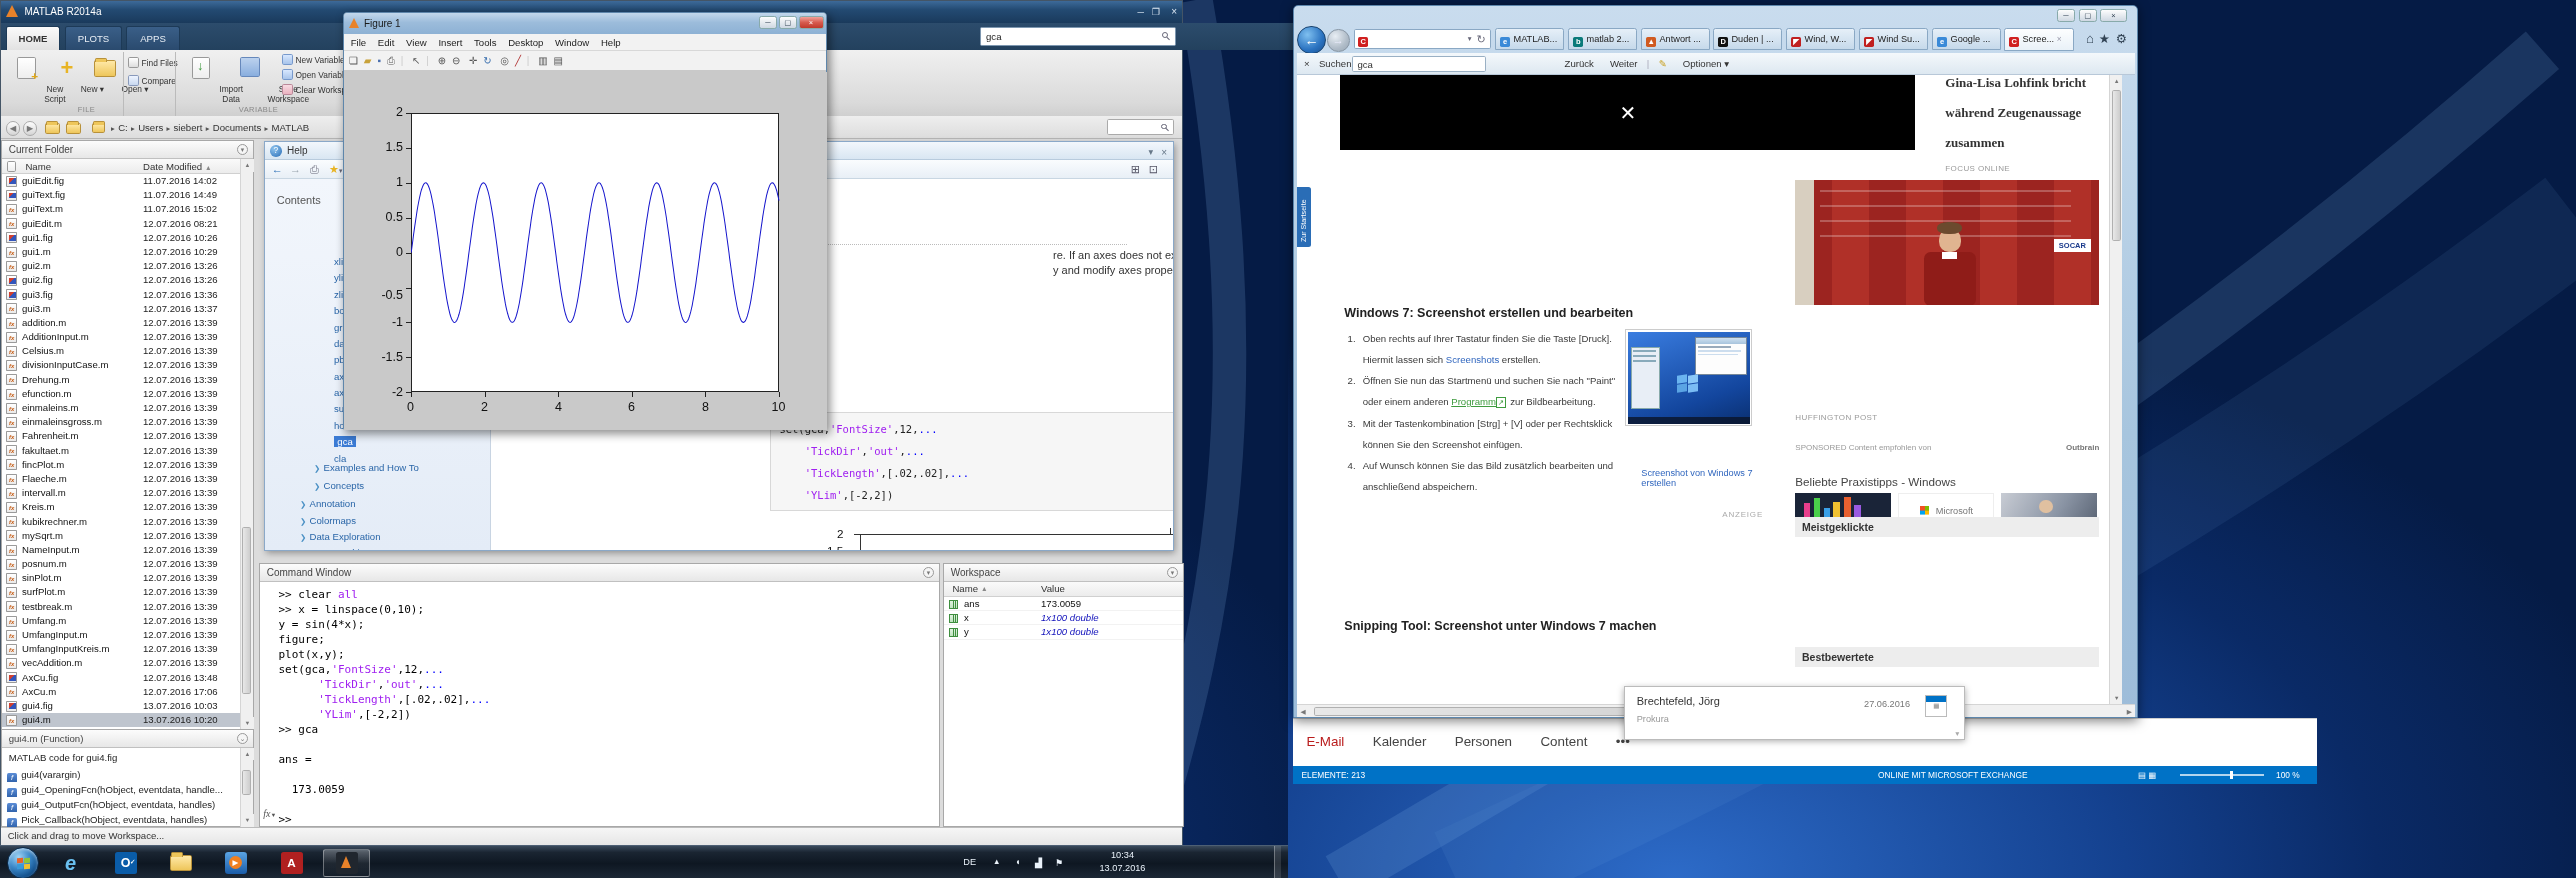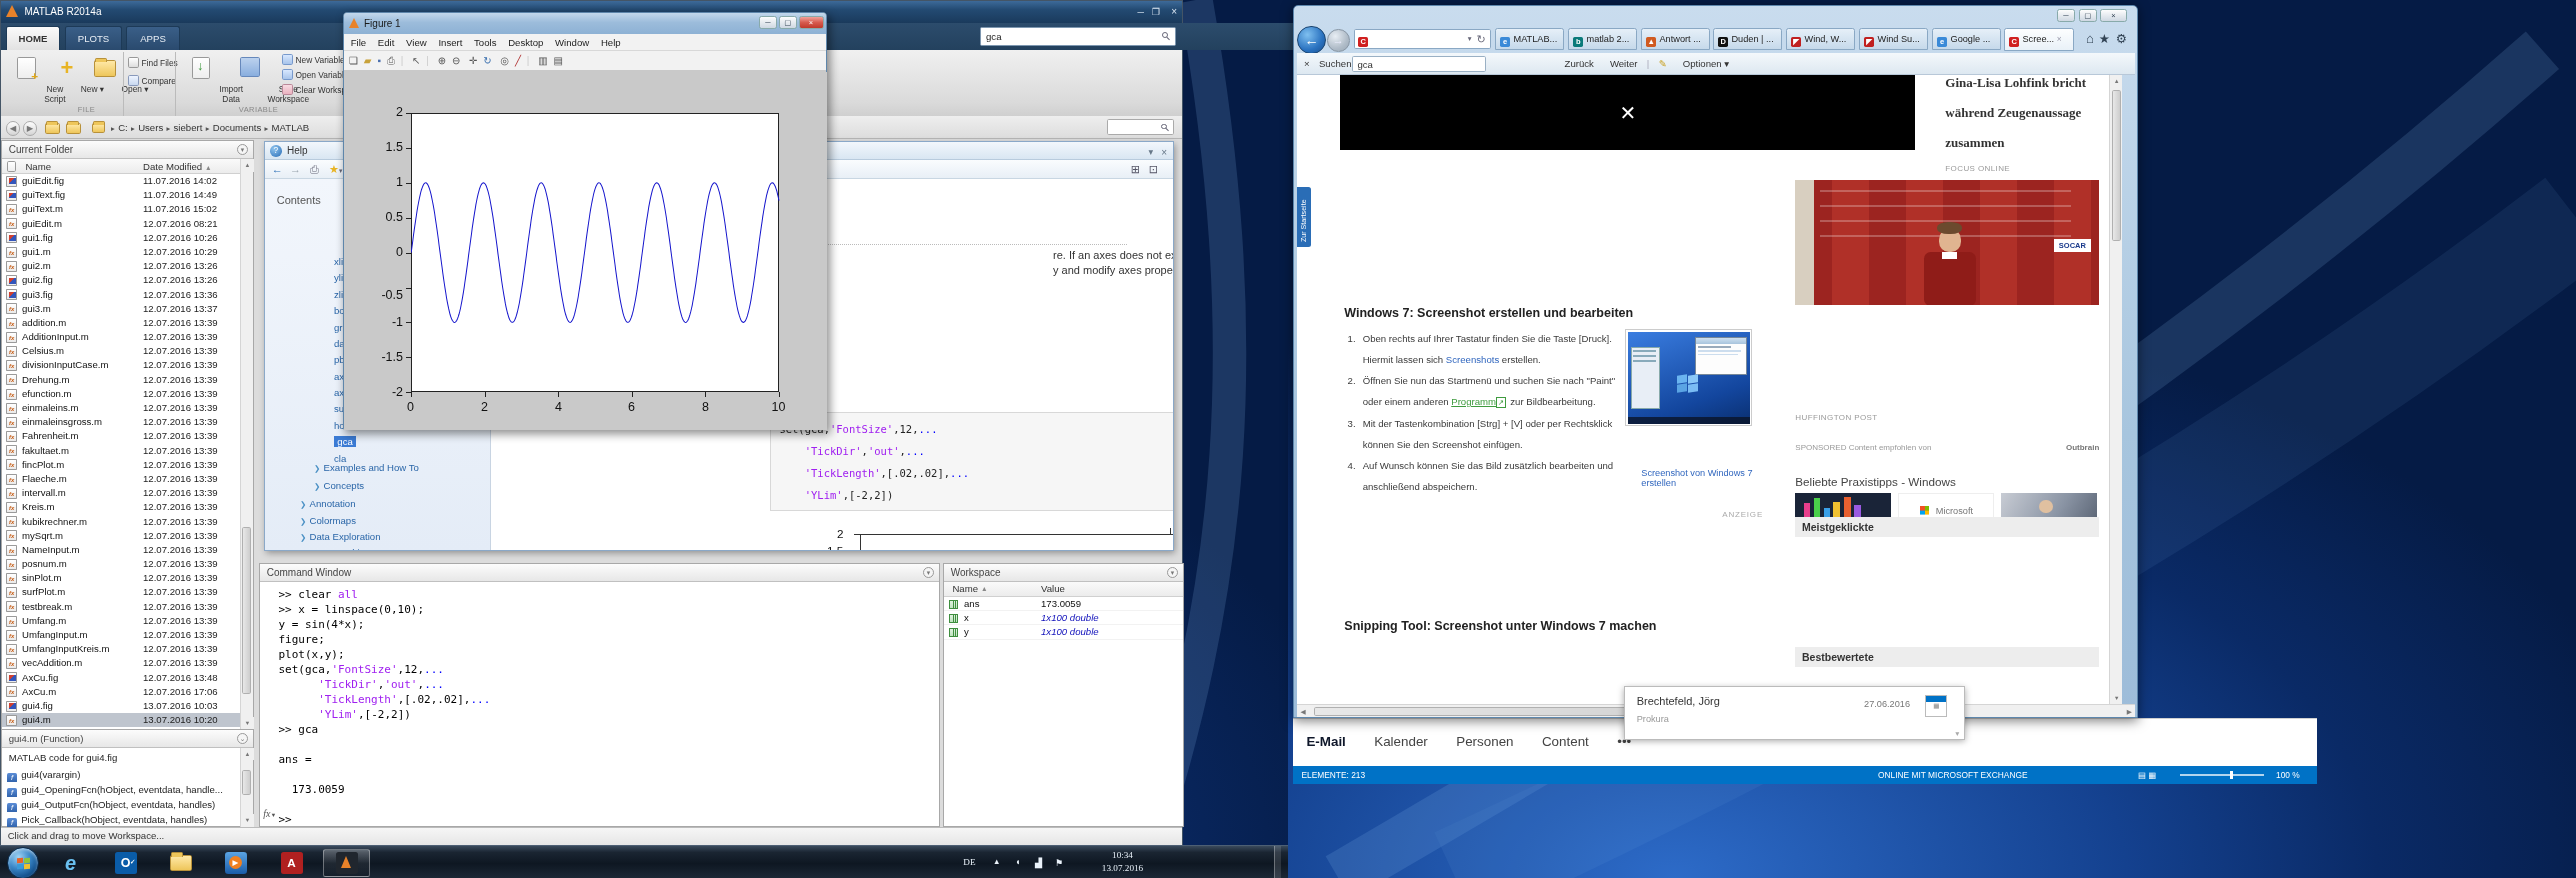--- a/index.html
+++ b/index.html
@@ -122,21 +122,21 @@
   .lnk-blue { color:#3066be; cursor:pointer; }
   .lnk-green { color:#3f9b3f; text-decoration:underline; cursor:pointer; }
   .side-teaser { font-family:"Liberation Serif", serif; font-size:13px; font-weight:bold; color:#333; line-height:31px; }
   .side-src { font-size:8px; color:#9a9a9a; letter-spacing:0.4px; }
   .graybar { background:#ededed; font-size:10.5px; font-weight:bold; color:#333; line-height:20px; padding-left:6.7px; }
   .side-item { font-size:9.6px; color:#555; line-height:16px; border-bottom:0.8px solid #e5e5e5; padding:3.3px 0; cursor:pointer; }
 
   
   .ol-nav { background:#fff; border-top:0.8px solid #d0d0d0; }
   .ol-nav span { font-size:13.4px; color:#444; margin-right:28.4px; cursor:pointer; }
-  .ol-nav .blue { color:#0f172a; font-weight:bold; }
+  .ol-nav .blue { color:#b91c1c; font-weight:normal; }
   .ol-status { background:#0072c6; color:#fff; font-size:8.4px; line-height:18.4px; }
   .peek { background:#fff; border:0.8px solid #bbb; box-shadow:0 1.7px 6.7px rgba(0,0,0,.35); z-index:9; }
 
   .mag { display:inline-block; width:5.9px; height:5.9px; border:1.3px solid #667; border-radius:50%; position:relative; vertical-align:middle; }
   .mag:after { content:''; position:absolute; width:4.2px; height:1.3px; background:#667; transform:rotate(45deg); right:-3.3px; bottom:-1.7px; }
 </style>
 </head>
 <body>
 
 <div id="screen">
@@ -645,21 +645,21 @@
         </div>
         <div class="tb-btn" style="left: 268px;">
           <span class="tb-ic" style="width:22px;height:22px;background:#b02020;border-radius:2.5px;color:#fff;font-weight:bold;font-size:11.7px;text-align:center;line-height:22px;">A</span>
         </div>
         <div class="tb-btn active" style="left: 323px;">
           <span class="tb-ic" style="width:22px;height:22px;background:#20262e;border-radius:2.5px;">
             <span style="position:absolute;left:5px;top:4.2px;width:0;height:0;border-left:5.9px solid transparent;border-right:5.9px solid transparent;border-bottom:12.5px solid #e8822a;"></span>
           </span>
         </div>
       </div>
-    <div class="abs" style="left:960px;top:0;width:321px;height:33px;font-family:Liberation Serif, serif;">
+    <div class="abs" style="left:960px;top:0;width:321px;height:33px;">
       <span class="abs tray-glyph" style="left:3.3px;top:11px;">DE</span>
       <span class="abs tray-glyph" style="left:33px;top:11px;font-size:7.5px;">▲</span>
       <span class="abs tray-glyph" style="left:55px;top:11px;">◖</span>
       <span class="abs tray-glyph" style="left:75px;top:11px;">▟</span>
       <span class="abs tray-glyph" style="left:95px;top:11px;">⚑</span>
       <div class="abs" style="left:125px;top:3.3px;width:75px;text-align:center;color:#eaf2fa;font-size:9.2px;line-height:12.5px;">
         <div>10:34</div>
         <div>13.07.2016</div>
       </div>
       <div class="abs" style="left:314px;top:0;width:6.7px;height:33px;background:rgba(255,255,255,.12);border-left:0.8px solid rgba(255,255,255,.3);"></div>

